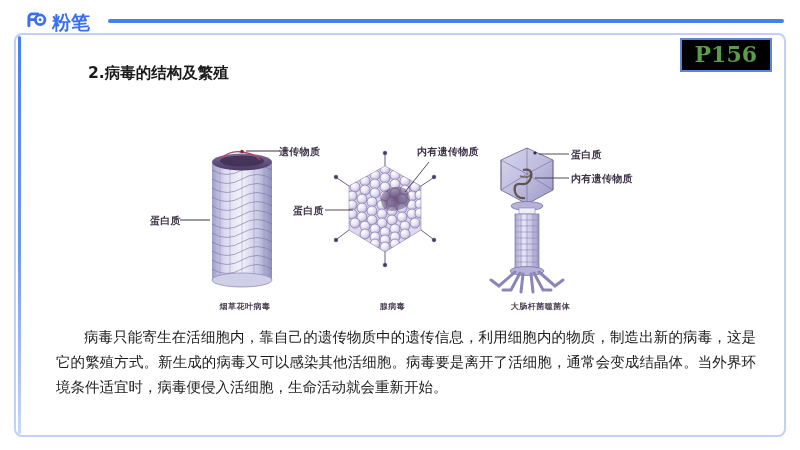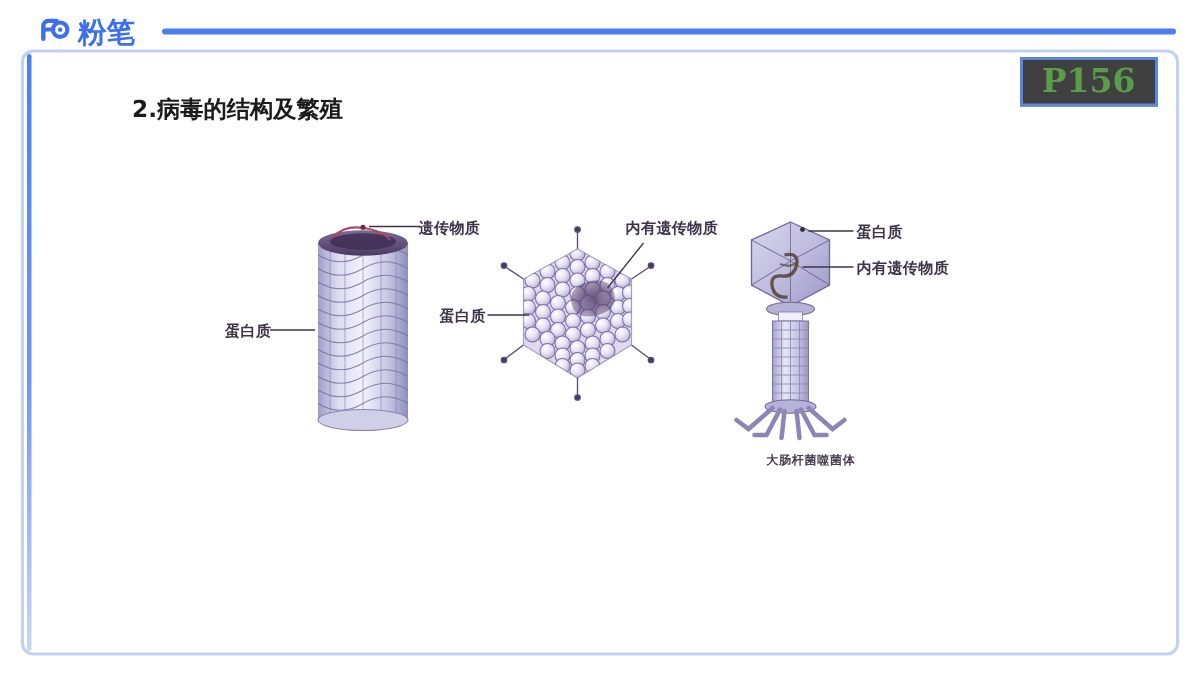--- a/index.html
+++ b/index.html
@@ -55,21 +55,21 @@
     color: #3a6ff0;
     letter-spacing: 0px;
     line-height: 24px;
   }
   
   .page-badge {
     position: absolute;
     right: 28px; top: 38px;
     border: 2px solid #5b86e0;
     padding: 3px 13px 4px 13px;
-    background: #404040;
+    background: #000000;
   }
   .page-badge span {
     font-family: "DejaVu Serif", "Liberation Serif", serif;
     font-size: 22px;
     font-weight: 700;
     color: #5b9b4a;
     line-height: 1;
   }
   
   .heading {
@@ -203,20 +203,21 @@
         <path d="M62 18 q8 -8 20 -6 q14 2 18 8" fill="none" stroke="#b0475e" stroke-width="1.4"></path>
         <circle cx="82" cy="11.5" r="1.7" fill="#7a2740"></circle>
 
         <ellipse cx="82" cy="140" rx="30" ry="7" fill="#cfcfe8" stroke="#8d82b4" stroke-width="0.7"></ellipse>
 
         <line x1="86" y1="11" x2="120" y2="11" stroke="#3e3348" stroke-width="1"></line>
         <line x1="20" y1="80" x2="50" y2="80" stroke="#3e3348" stroke-width="1"></line>
       </svg>
       <div class="lbl" style="left:119px; top:5px;">遗传物质</div>
       <div class="lbl" style="left:-10px; top:74px;">蛋白质</div>
+      <div class="cap">烟草花叶病毒</div>
     </div>
 
     <div class="panel p2">
       <svg width="175" height="160" viewBox="0 0 175 160">
         <defs>
           <radialGradient id="capso" cx="35%" cy="30%" r="75%">
             <stop offset="0%" stop-color="#ffffff"></stop>
             <stop offset="55%" stop-color="#e3e1f2"></stop>
             <stop offset="100%" stop-color="#b9b2d4"></stop>
           </radialGradient>
@@ -307,20 +308,21 @@
 
           <path d="M86 48 q14 -4 18 6 q4 12 -10 16 q-16 4 -18 -8 q-2 -10 10 -14 z" fill="url(#core2)"></path>
         </g>
         <polygon points="80,26 116,46 116,90 80,112 44,90 44,46" fill="none" stroke="#6f5f92" stroke-width="0.8" opacity="0.55"></polygon>
 
         <line x1="100" y1="52" x2="124" y2="22" stroke="#3e3348" stroke-width="0.9"></line>
         <line x1="20" y1="70" x2="48" y2="70" stroke="#3e3348" stroke-width="0.9"></line>
       </svg>
       <div class="lbl" style="left:112px; top:5px;">内有遗传物质</div>
       <div class="lbl" style="left:-12px; top:64px;">蛋白质</div>
+      <div class="cap">腺病毒</div>
     </div>
 
     <div class="panel p3">
       <svg width="195" height="160" viewBox="0 0 195 160">
         <defs>
           <linearGradient id="headg" x1="0" y1="0" x2="1" y2="1">
             <stop offset="0%" stop-color="#d8d6ee"></stop>
             <stop offset="55%" stop-color="#bdbade"></stop>
             <stop offset="100%" stop-color="#9b97c5"></stop>
           </linearGradient>
@@ -378,14 +380,15 @@
         <line x1="74" y1="14" x2="104" y2="14" stroke="#3e3348" stroke-width="0.9"></line>
         <line x1="70" y1="38" x2="104" y2="38" stroke="#3e3348" stroke-width="0.9"></line>
       </svg>
       <div class="lbl" style="left:106px; top:8px;">蛋白质</div>
       <div class="lbl" style="left:106px; top:32px;">内有遗传物质</div>
       <div class="cap" style="left:-22px;">大肠杆菌噬菌体</div>
     </div>
 
   </div>
 
+  <div class="body-text">病毒只能寄生在活细胞内，靠自己的遗传物质中的遗传信息，利用细胞内的物质，制造出新的病毒，这是它的繁殖方式。新生成的病毒又可以感染其他活细胞。病毒要是离开了活细胞，通常会变成结晶体。当外界环境条件适宜时，病毒便侵入活细胞，生命活动就会重新开始。</div>
 
 </div>
 
 </body></html>

